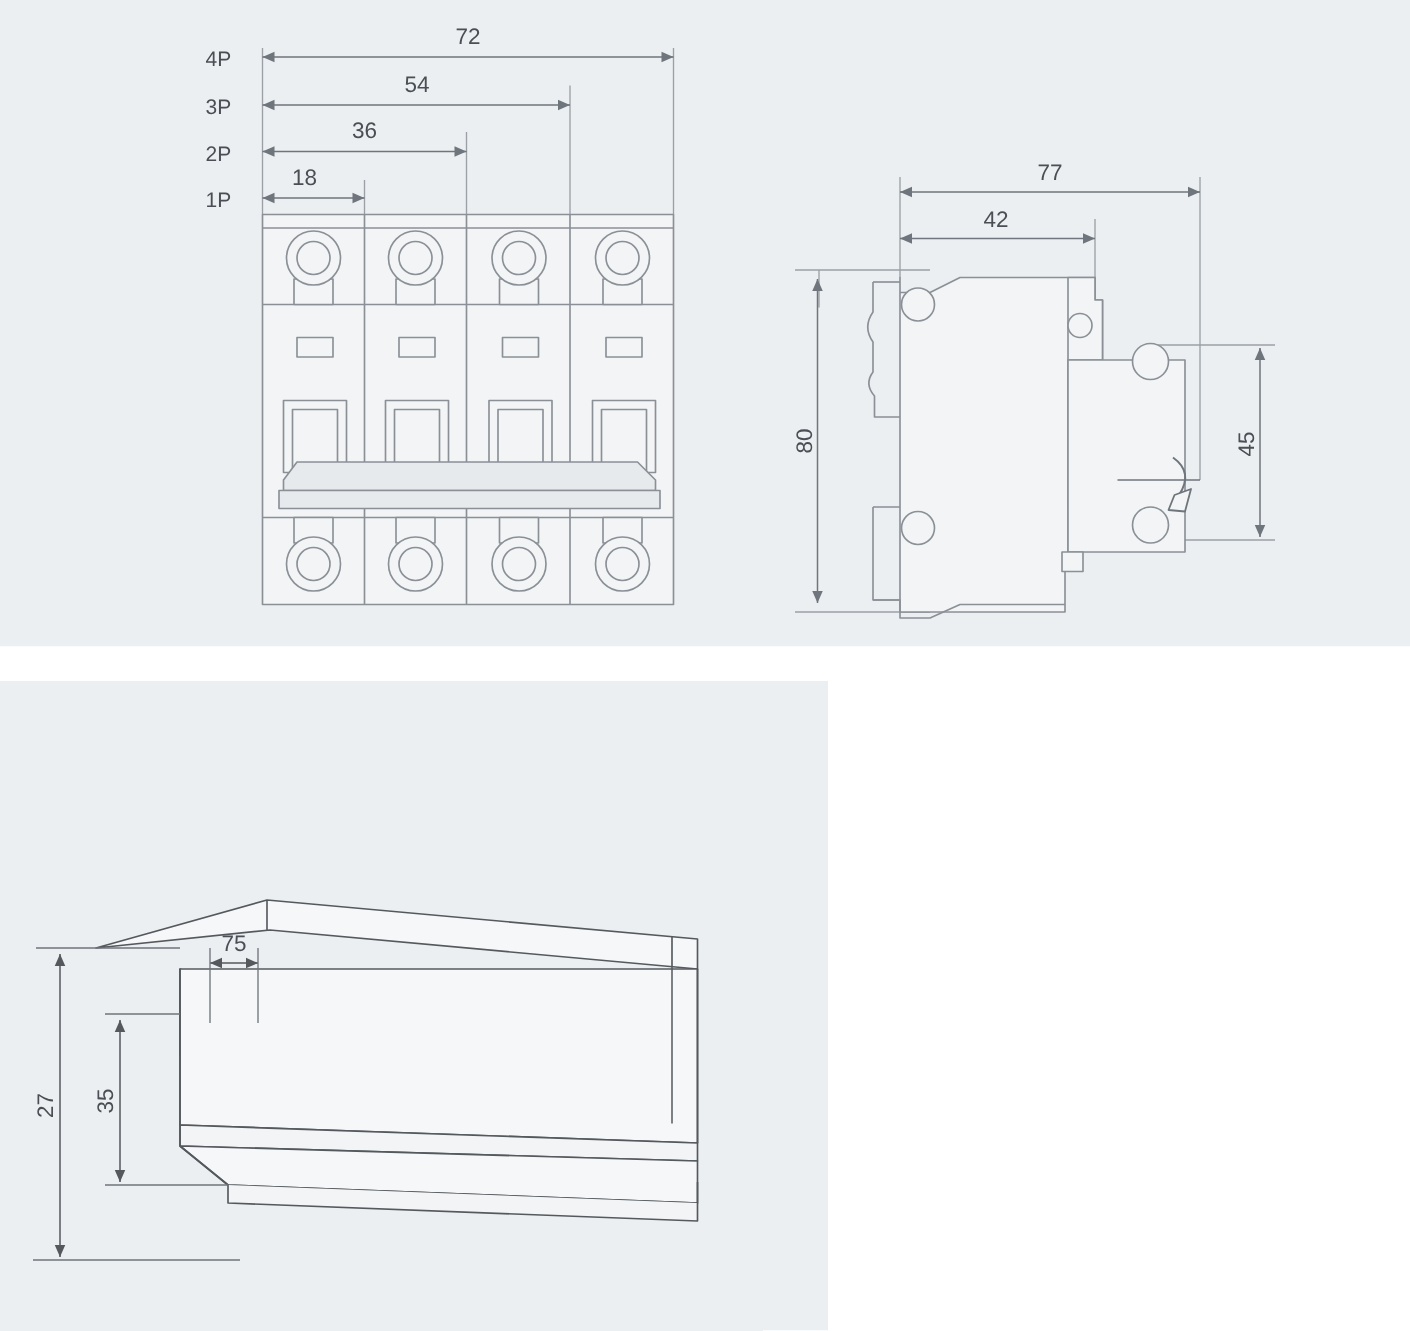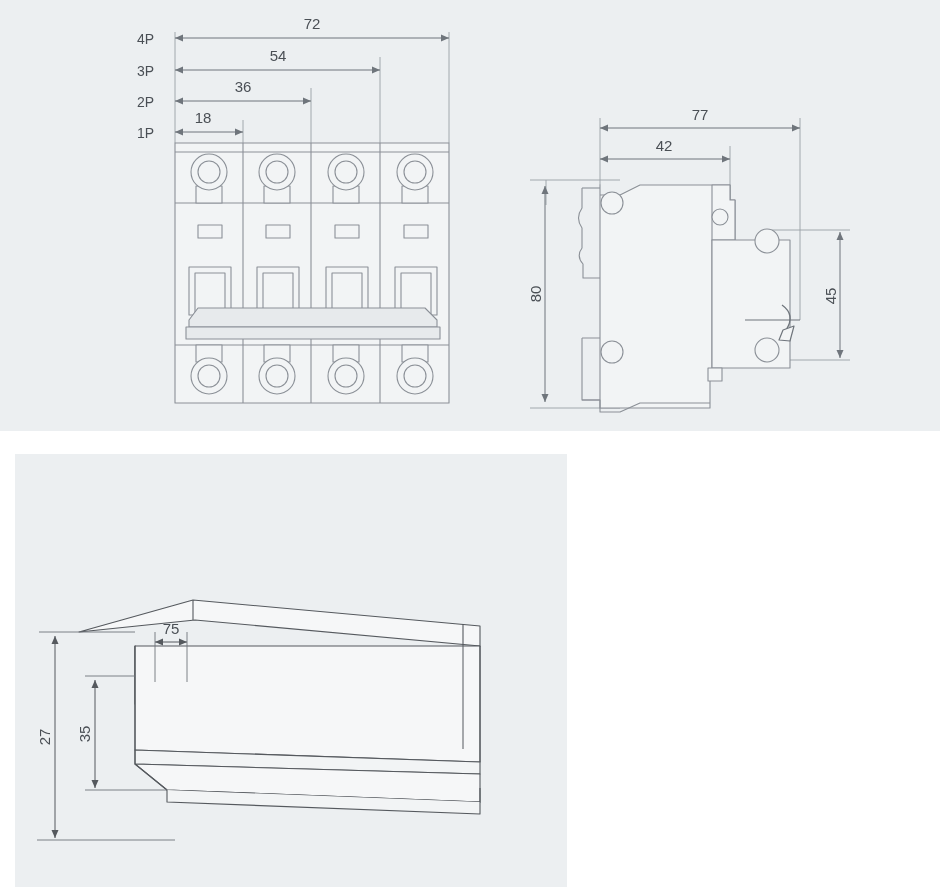--- a/index.html
+++ b/index.html
@@ -24,21 +24,21 @@
   .panel {
     position: absolute;
   }
   #panel-top {
     left: 0;
     top: 0;
     width: 940px;
     height: 431px;
   }
   #panel-bottom {
-    left: 15px;
+    left: 0;
     top: 454px;
     width: 544px;
     height: 433px;
   }
   svg { display: block; }
   text {
     font-family: "Liberation Sans", sans-serif;
     fill: #4a4f55;
   }
 </style>

